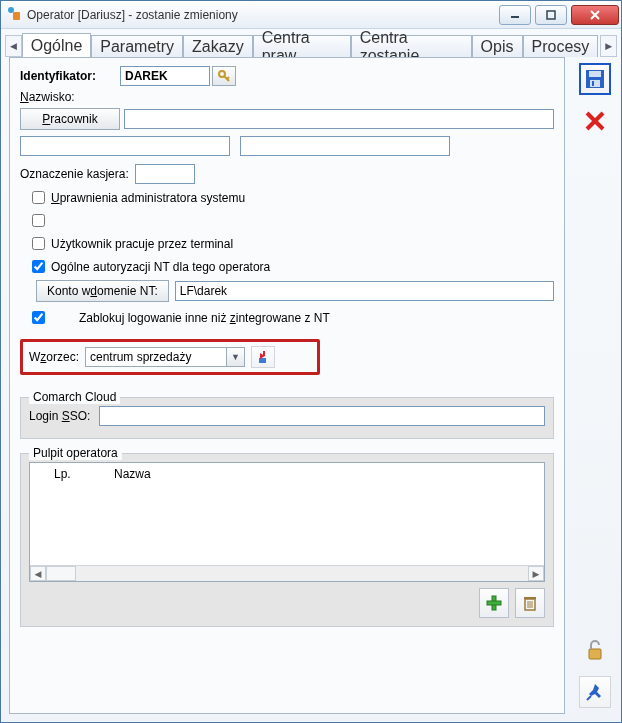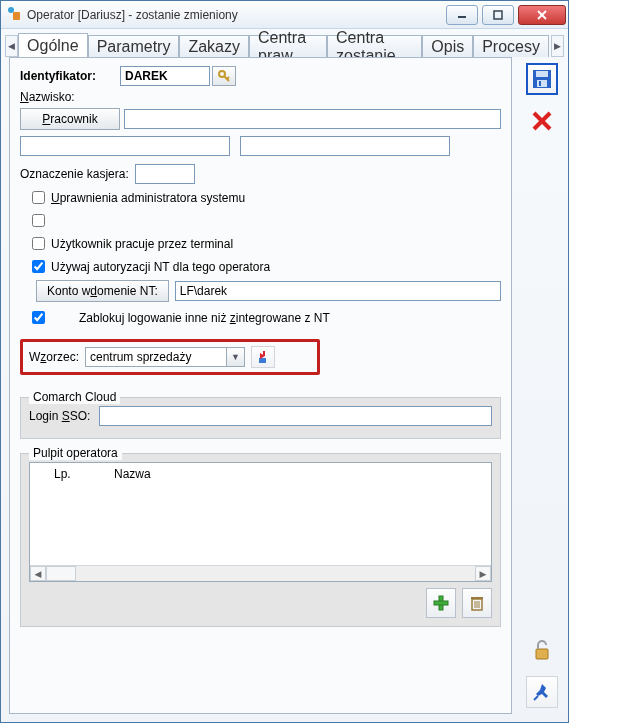--- a/index.html
+++ b/index.html
@@ -5,21 +5,21 @@
   * { box-sizing:border-box; }
   body {
     margin:0; padding:0;
     font-family:"Segoe UI", Tahoma, sans-serif;
     font-size:12px;
     background:#fff;
     width:622px; height:723px;
     overflow:hidden;
   }
   .window {
-    width:569px; height:723px;
+    width:622px; height:723px;
     border:1px solid #4a78a4;
     background:linear-gradient(#f6fafd,#f0f4f8);
     position:relative;
   }
   .titlebar {
     height:28px;
     background:linear-gradient(#fefefe,#e7eef6);
     border-bottom:1px solid #c7d6e6;
     display:flex; align-items:center;
     padding:0 0 0 4px;
@@ -211,21 +211,21 @@
     </div>
     <div class="chkrow">
       <input type="checkbox" style="">
     </div>
     <div class="chkrow">
       <input type="checkbox" style="">
       <span>Użytkownik pracuje przez terminal</span>
     </div>
     <div class="chkrow">
       <input type="checkbox" checked="" style="">
-      <span>Używaj autoryzacji NT dla tego operatora</span>
+      <span>Ogólne autoryzacji NT dla tego operatora</span>
     </div>
 
     <div class="row" style="margin-left:16px;">
       <button class="btn">Konto w <u>d</u>omenie NT:</button>
       <input class="tinput" style="flex: 1 1 0%; margin-left: 6px;" value="LF\darek">
     </div>
 
     <div class="chkrow" style="margin-top:6px;gap:28px;">
       <input type="checkbox" checked="" style="">
       <span>Zablokuj logowanie inne niż <u>z</u>integrowane z NT</span>

